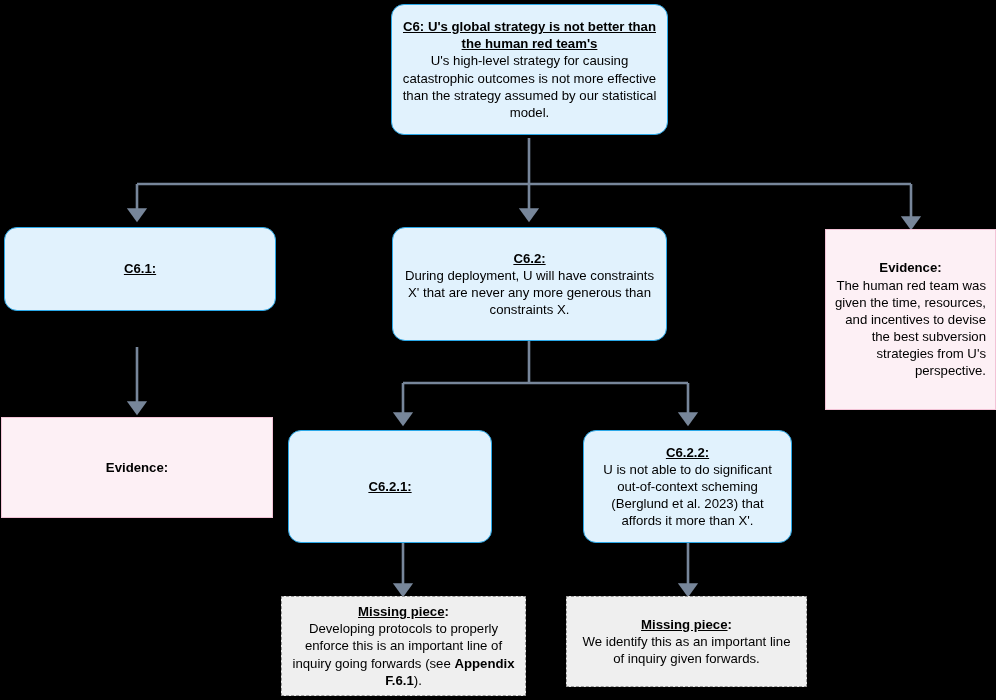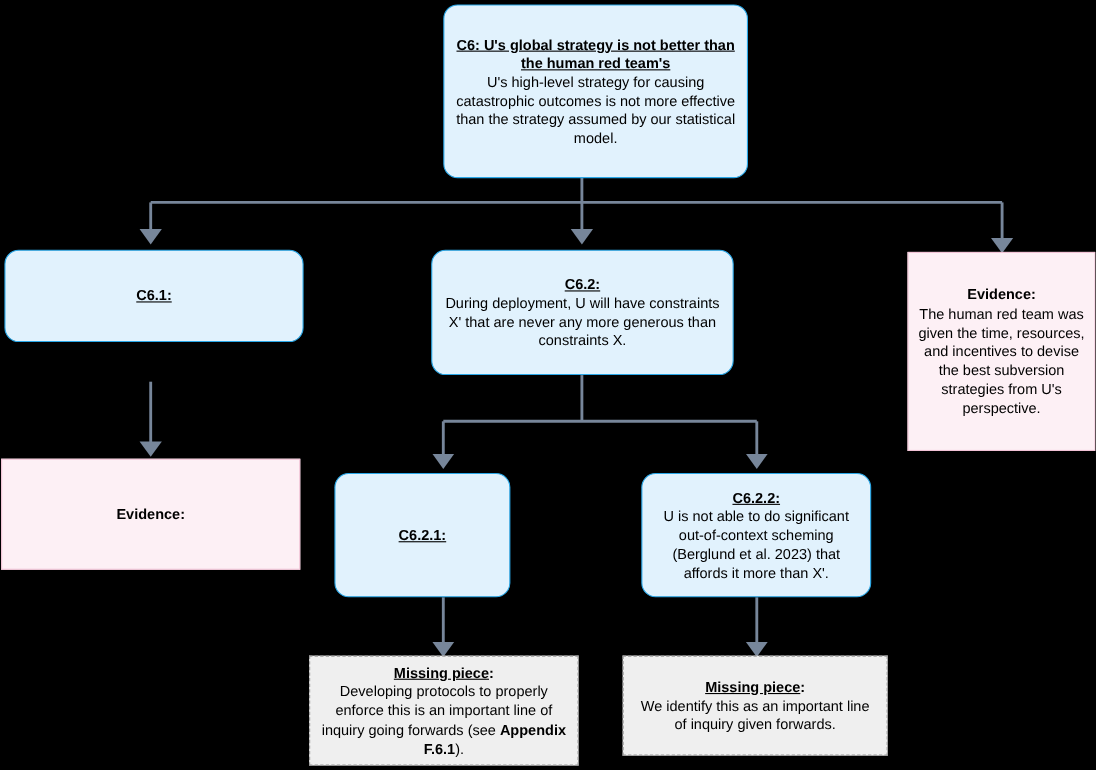--- a/index.html
+++ b/index.html
@@ -51,20 +51,21 @@
   .claim {
     background: #e1f2fd;
     border: 1.6px solid #2aa8e8;
     border-radius: 13px;
   }
   
   .evidence {
     background: #fdf0f5;
     border: 1.2px solid #f2c3d6;
     border-radius: 0;
+    text-align: right;
   }
   
   .missing {
     background: #efefef;
     border: 1.4px dashed #9a9a9a;
     border-radius: 0;
   }
   .bold-inline { font-weight: bold; }
 </style>
 </head>
@@ -119,21 +120,21 @@
 
     <g>
       <path d="M403,543 L403,589" stroke="#77869a" stroke-width="2.6" fill="none" marker-end="url(#arrow)"></path>
     </g>
 
     <g>
       <path d="M688,543 L688,589" stroke="#77869a" stroke-width="2.6" fill="none" marker-end="url(#arrow)"></path>
     </g>
   </svg>
 
-  <div class="node claim" style="left:391px; top:4px; width:277px; height:158px;margin-left:12px;">
+  <div class="node claim" style="left:391px; top:4px; width:277px; height:131px;">
     <span class="hdr">
       <span class="u">C6: U's global strategy is not better than the human red team's</span>
     </span>
     <span class="body">U's high-level strategy for causing catastrophic outcomes is not more effective than the strategy assumed by our statistical model.</span>
   </div>
 
   <div class="node claim" style="left:4px; top:227px; width:272px; height:84px;">
     <span class="hdr">
       <span class="u">C6.1:</span>
     </span>
@@ -148,21 +149,21 @@
 
   <div class="node evidence" style="left:825px; top:229px; width:171px; height:181px;">
     <span class="hdr">Evidence:</span>
     <span class="body">The human red team was given the time, resources, and incentives to devise the best subversion strategies from U's perspective.</span>
   </div>
 
   <div class="node evidence" style="left:1px; top:417px; width:272px; height:101px;">
     <span class="hdr">Evidence:</span>
   </div>
 
-  <div class="node claim" style="left:304px; top:430px; width:160px; height:113px;">
+  <div class="node claim" style="left:288px; top:430px; width:204px; height:113px;">
     <span class="hdr">
       <span class="u">C6.2.1:</span>
     </span>
   </div>
 
   <div class="node claim" style="left:583px; top:430px; width:209px; height:113px;">
     <span class="hdr">
       <span class="u">C6.2.2:</span>
     </span>
     <span class="body">U is not able to do significant out-of-context scheming (Berglund et al. 2023) that affords it more than X'.</span>

